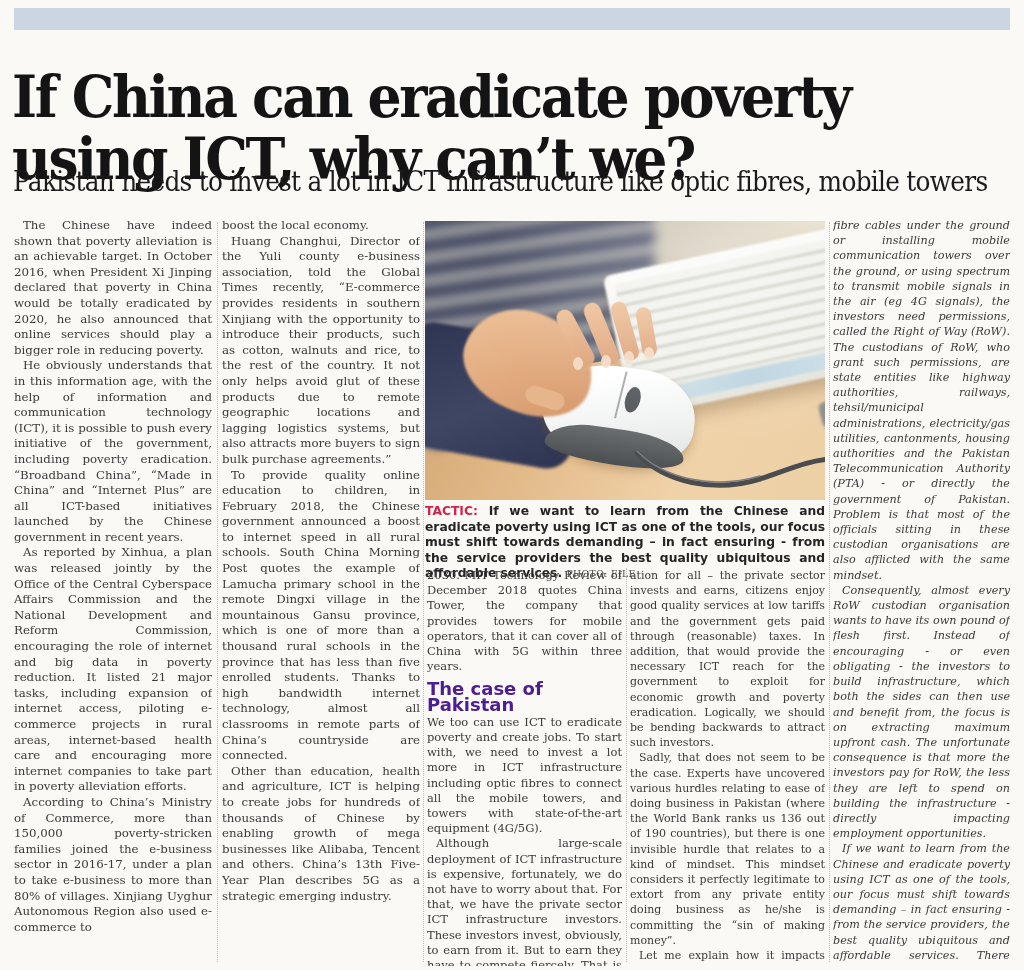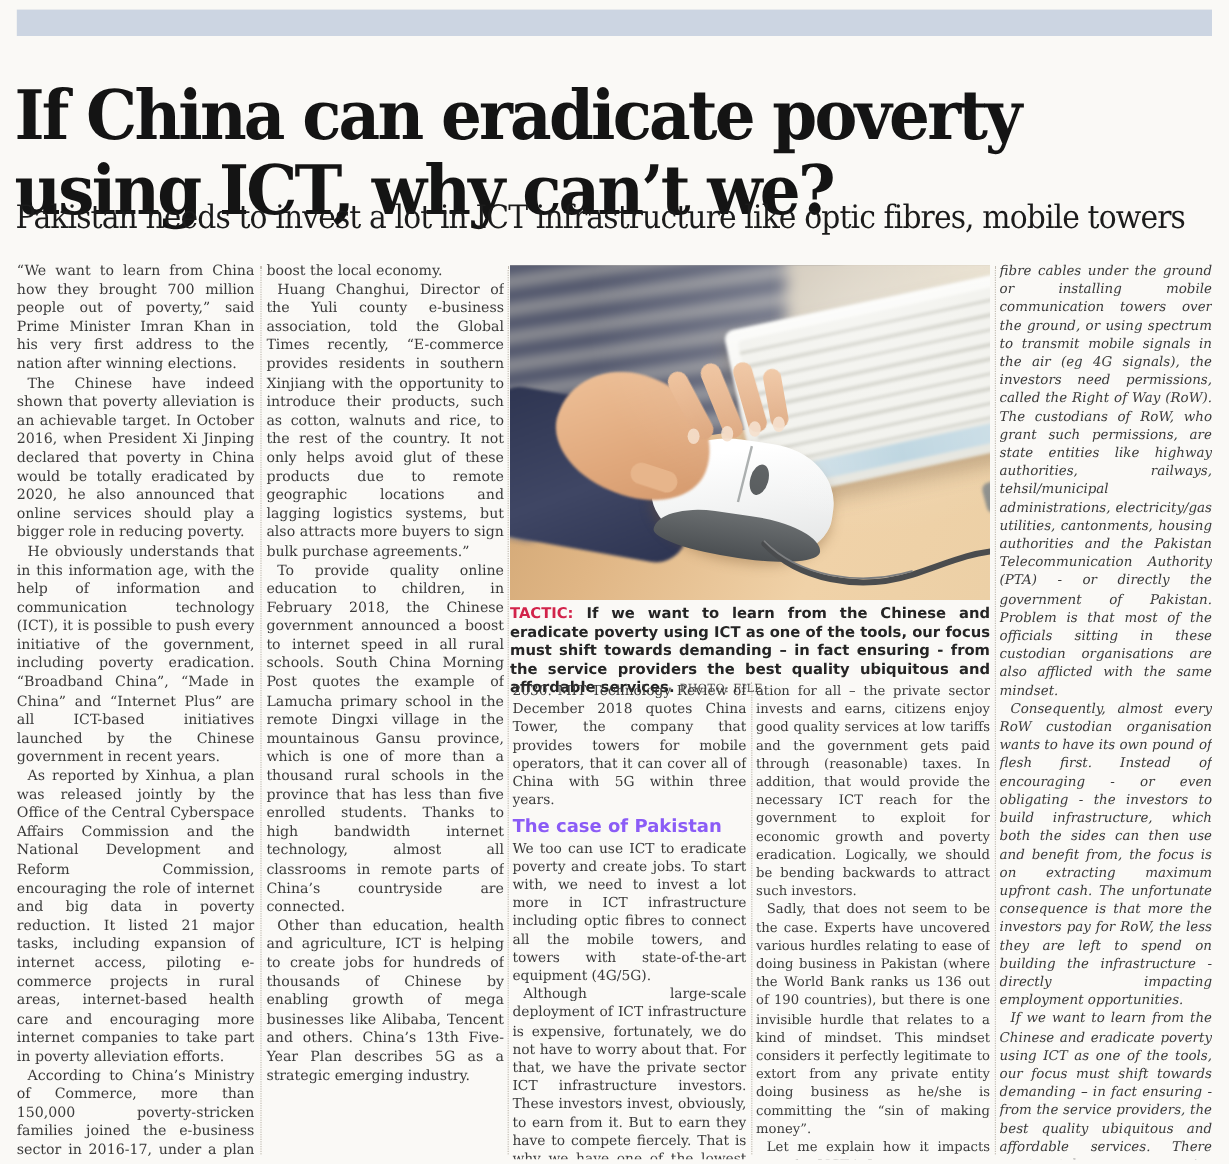--- a/index.html
+++ b/index.html
@@ -38,21 +38,21 @@
   .sep45{left:829px;top:222px;height:740px;}
 
   .byline{margin-bottom:8px;text-align:left;}
   .byline .rule-top{border-top:2.5px solid #2d2d2d;margin-bottom:1px;}
   .byline .author{font-weight:bold;font-size:13.5px;letter-spacing:0.3px;color:#222;padding:2px 0 3px;}
   .byline .rule{border-top:1px solid #5a5a5a;}
   .byline .loc{font-size:10.5px;letter-spacing:0.8px;color:#454545;padding:2px 0 3px;}
 
   .section-heading{
     font-family:"DejaVu Sans","Liberation Sans",sans-serif;
-    font-weight:bold;font-size:15px;color:#8b5cf6;
+    font-weight:bold;font-size:18px;color:#4c1d95;
     margin:7px 0 3px;text-align:left;
   }
 
   .caption{
     position:absolute;left:425px;top:504px;width:400px;
     font-family:"DejaVu Sans","Liberation Sans",sans-serif;
     font-weight:bold;font-size:12.3px;line-height:15.5px;
     color:#252525;text-align:justify;
   }
   .caption .label{color:#d2234a;}
@@ -154,21 +154,20 @@
 </h1>
 
 <div class="subheadline">Pakistan needs to invest a lot in ICT infrastructure like optic fibres, mobile towers</div>
 
 <div class="vsep sep12"></div>
 <div class="vsep sep23"></div>
 <div class="vsep sep34"></div>
 <div class="vsep sep45"></div>
 
 <div class="col col1">
-  <p class="p">“We want to learn from China how they brought 700 million people out of poverty,” said Prime Minister Imran Khan in his very first address to the nation after winning elections.</p>
   <p class="p ind">The Chinese have indeed shown that poverty alleviation is an achievable target. In October 2016, when President Xi Jinping declared that poverty in China would be totally eradicated by 2020, he also announced that online services should play a bigger role in reducing poverty.</p>
   <p class="p ind">He obviously understands that in this information age, with the help of information and communication technology (ICT), it is possible to push every initiative of the government, including poverty eradication. “Broadband China”, “Made in China” and “Internet Plus” are all ICT-based initiatives launched by the Chinese government in recent years.</p>
   <p class="p ind">As reported by Xinhua, a plan was released jointly by the Office of the Central Cyberspace Affairs Commission and the National Development and Reform Commission, encouraging the role of internet and big data in poverty reduction. It listed 21 major tasks, including expansion of internet access, piloting e-commerce projects in rural areas, internet-based health care and encouraging more internet companies to take part in poverty alleviation efforts.</p>
   <p class="p ind">According to China’s Ministry of Commerce, more than 150,000 poverty-stricken families joined the e-business sector in 2016-17, under a plan to take e-business to more than 80% of villages. Xinjiang Uyghur Autonomous Region also used e-commerce to</p>
 </div>
 
 <div class="col col2">
   <p class="p">boost the local economy.</p>
   <p class="p ind">Huang Changhui, Director of the Yuli county e-business association, told the Global Times recently, “E-commerce provides residents in southern Xinjiang with the opportunity to introduce their products, such as cotton, walnuts and rice, to the rest of the country. It not only helps avoid glut of these products due to remote geographic locations and lagging logistics systems, but also attracts more buyers to sign bulk purchase agreements.”</p>
   <p class="p ind">To provide quality online education to children, in February 2018, the Chinese government announced a boost to internet speed in all rural schools. South China Morning Post quotes the example of Lamucha primary school in the remote Dingxi village in the mountainous Gansu province, which is one of more than a thousand rural schools in the province that has less than five enrolled students. Thanks to high bandwidth internet technology, almost all classrooms in remote parts of China’s countryside are connected.</p>

